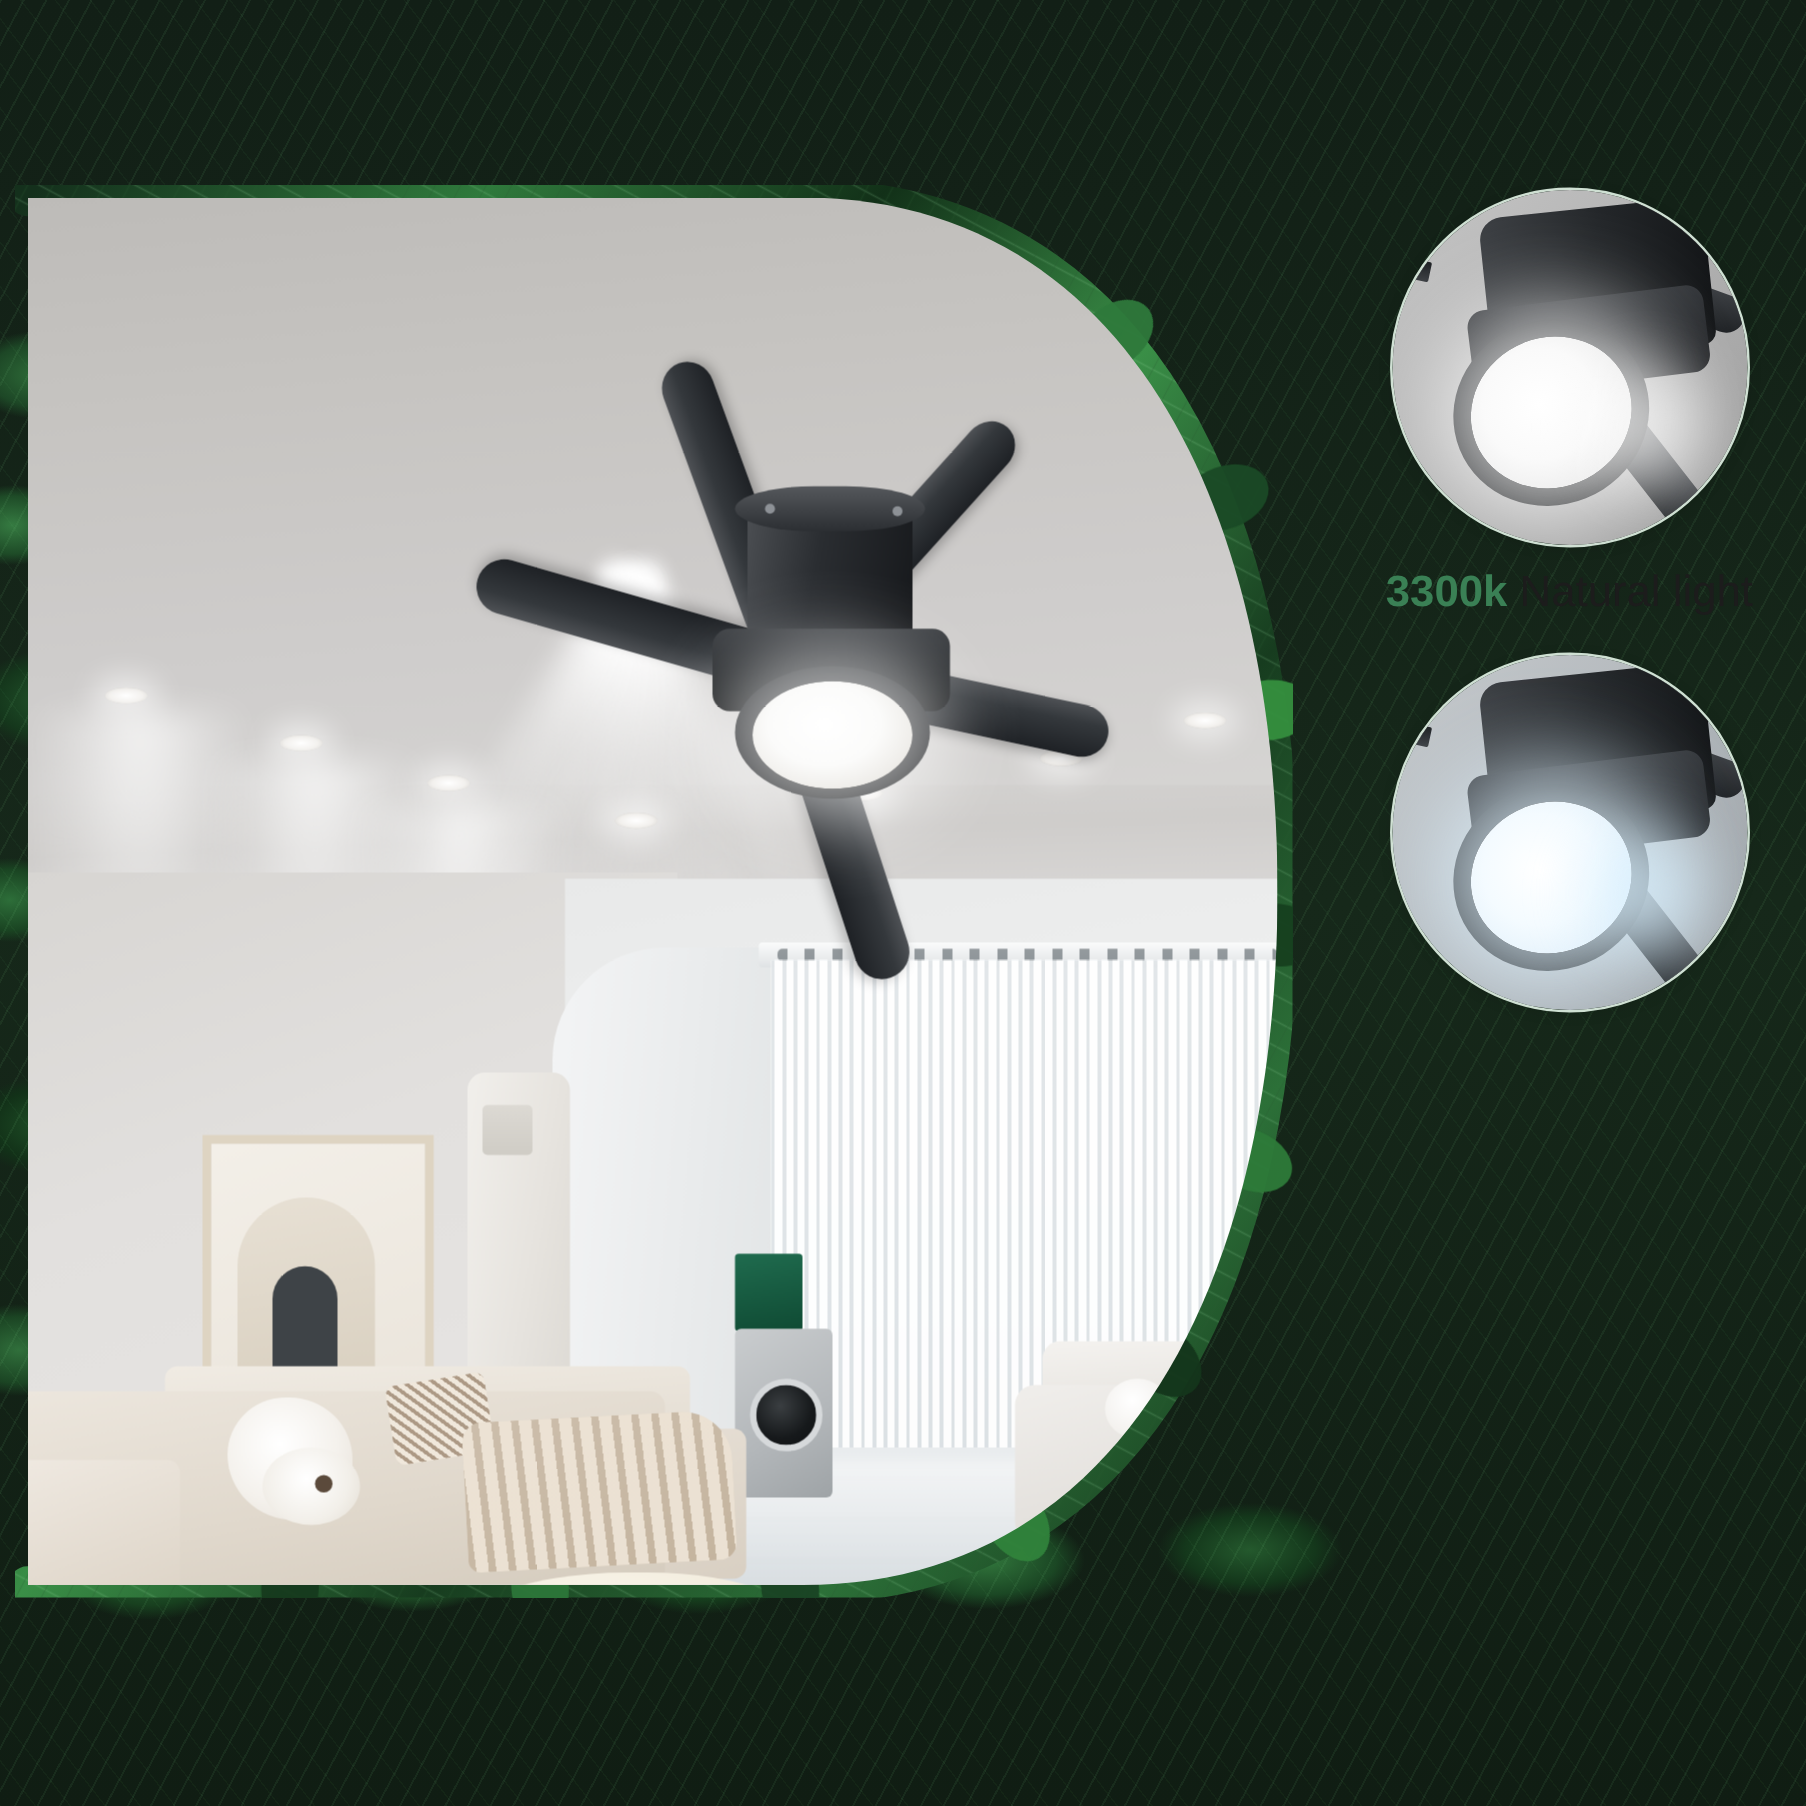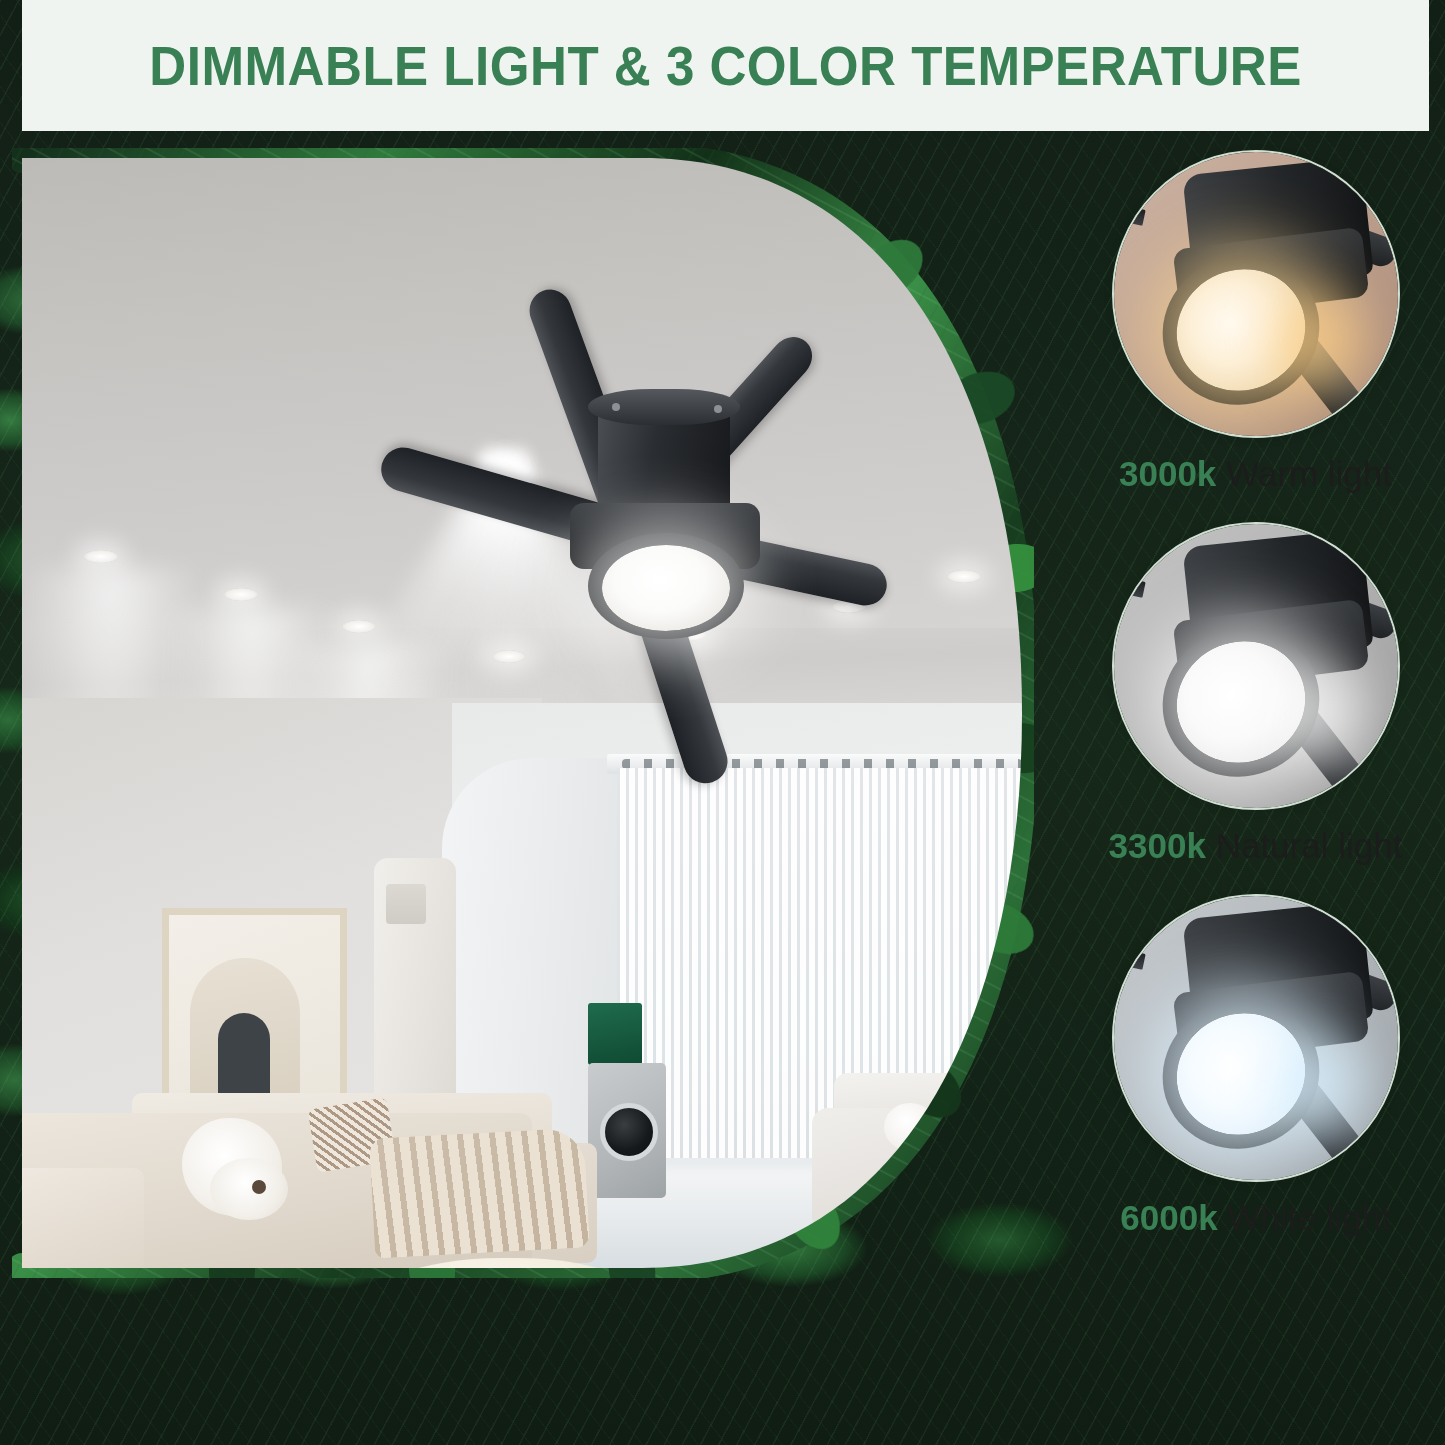--- a/index.html
+++ b/index.html
@@ -412,23 +412,20 @@
 </style>
 </head>
 <body>
 
 <div id="stage">
 
   <div class="leaf-backdrop">
     <div class="leaf-veins"></div>
   </div>
 
-  <div class="header">
-    <div class="header-title">DIMMABLE LIGHT &amp; 3 COLOR TEMPERATURE</div>
-  </div>
 
   <div class="photo-card">
 
     <div class="ceiling"></div>
     <div class="ceiling-edge"></div>
 
     <div class="ray" style="transform:rotate(-26deg)"></div>
     <div class="ray" style="transform:rotate(-16deg)"></div>
     <div class="ray" style="transform:rotate(-7deg)"></div>
     <div class="ray" style="transform:rotate(2deg)"></div>
@@ -532,36 +529,20 @@
       <ellipse cx="918" cy="940" rx="35" ry="25" fill="#15361c" transform="rotate(40 918 940)"></ellipse>
       <ellipse cx="800" cy="1068" rx="36" ry="24" fill="#31833c" transform="rotate(58 800 1068)"></ellipse>
       <ellipse cx="620" cy="1122" rx="36" ry="23" fill="#1a4424" transform="rotate(82 620 1122)"></ellipse>
       <ellipse cx="420" cy="1122" rx="36" ry="23" fill="#2d7639" transform="rotate(86 420 1122)"></ellipse>
       <ellipse cx="220" cy="1122" rx="36" ry="23" fill="#173a1e" transform="rotate(92 220 1122)"></ellipse>
     </g>
   </svg>
 
   <div class="thumb-col">
 
-    <div class="thumb-block">
-      <div class="thumb t-warm">
-        <div class="thumb-ceiling"></div>
-        <div class="t-blade" style="left:140px; top:38px;  width:150px; height:30px; transform:rotate(20deg);"></div>
-        <div class="t-blade" style="left:150px; top:130px; width:150px; height:34px; transform:rotate(52deg);"></div>
-        <div class="t-blade" style="left:30px;  top:58px;  width:120px; height:16px; transform:rotate(192deg);"></div>
-        <div class="t-body"></div>
-        <div class="t-body2"></div>
-        <div class="t-ring-outer"></div>
-        <div class="t-ring-lens"></div>
-        <div class="t-glow"></div>
-      </div>
-      <div class="thumb-caption">
-        <span class="kelvin">3000k</span><span> </span><span class="lighttype">Warm light</span>
-      </div>
-    </div>
 
     <div class="thumb-block">
       <div class="thumb t-nat">
         <div class="thumb-ceiling"></div>
         <div class="t-blade" style="left:140px; top:38px;  width:150px; height:30px; transform:rotate(20deg);"></div>
         <div class="t-blade" style="left:150px; top:130px; width:150px; height:34px; transform:rotate(52deg);"></div>
         <div class="t-blade" style="left:30px;  top:58px;  width:120px; height:16px; transform:rotate(192deg);"></div>
         <div class="t-body"></div>
         <div class="t-body2"></div>
         <div class="t-ring-outer"></div>
@@ -578,20 +559,17 @@
         <div class="thumb-ceiling"></div>
         <div class="t-blade" style="left:140px; top:38px;  width:150px; height:30px; transform:rotate(20deg);"></div>
         <div class="t-blade" style="left:150px; top:130px; width:150px; height:34px; transform:rotate(52deg);"></div>
         <div class="t-blade" style="left:30px;  top:58px;  width:120px; height:16px; transform:rotate(192deg);"></div>
         <div class="t-body"></div>
         <div class="t-body2"></div>
         <div class="t-ring-outer"></div>
         <div class="t-ring-lens"></div>
         <div class="t-glow"></div>
       </div>
-      <div class="thumb-caption">
-        <span class="kelvin">6000k</span><span> </span><span class="lighttype">White light</span>
-      </div>
     </div>
   </div>
 
 
 </div>
 
 </body></html>

